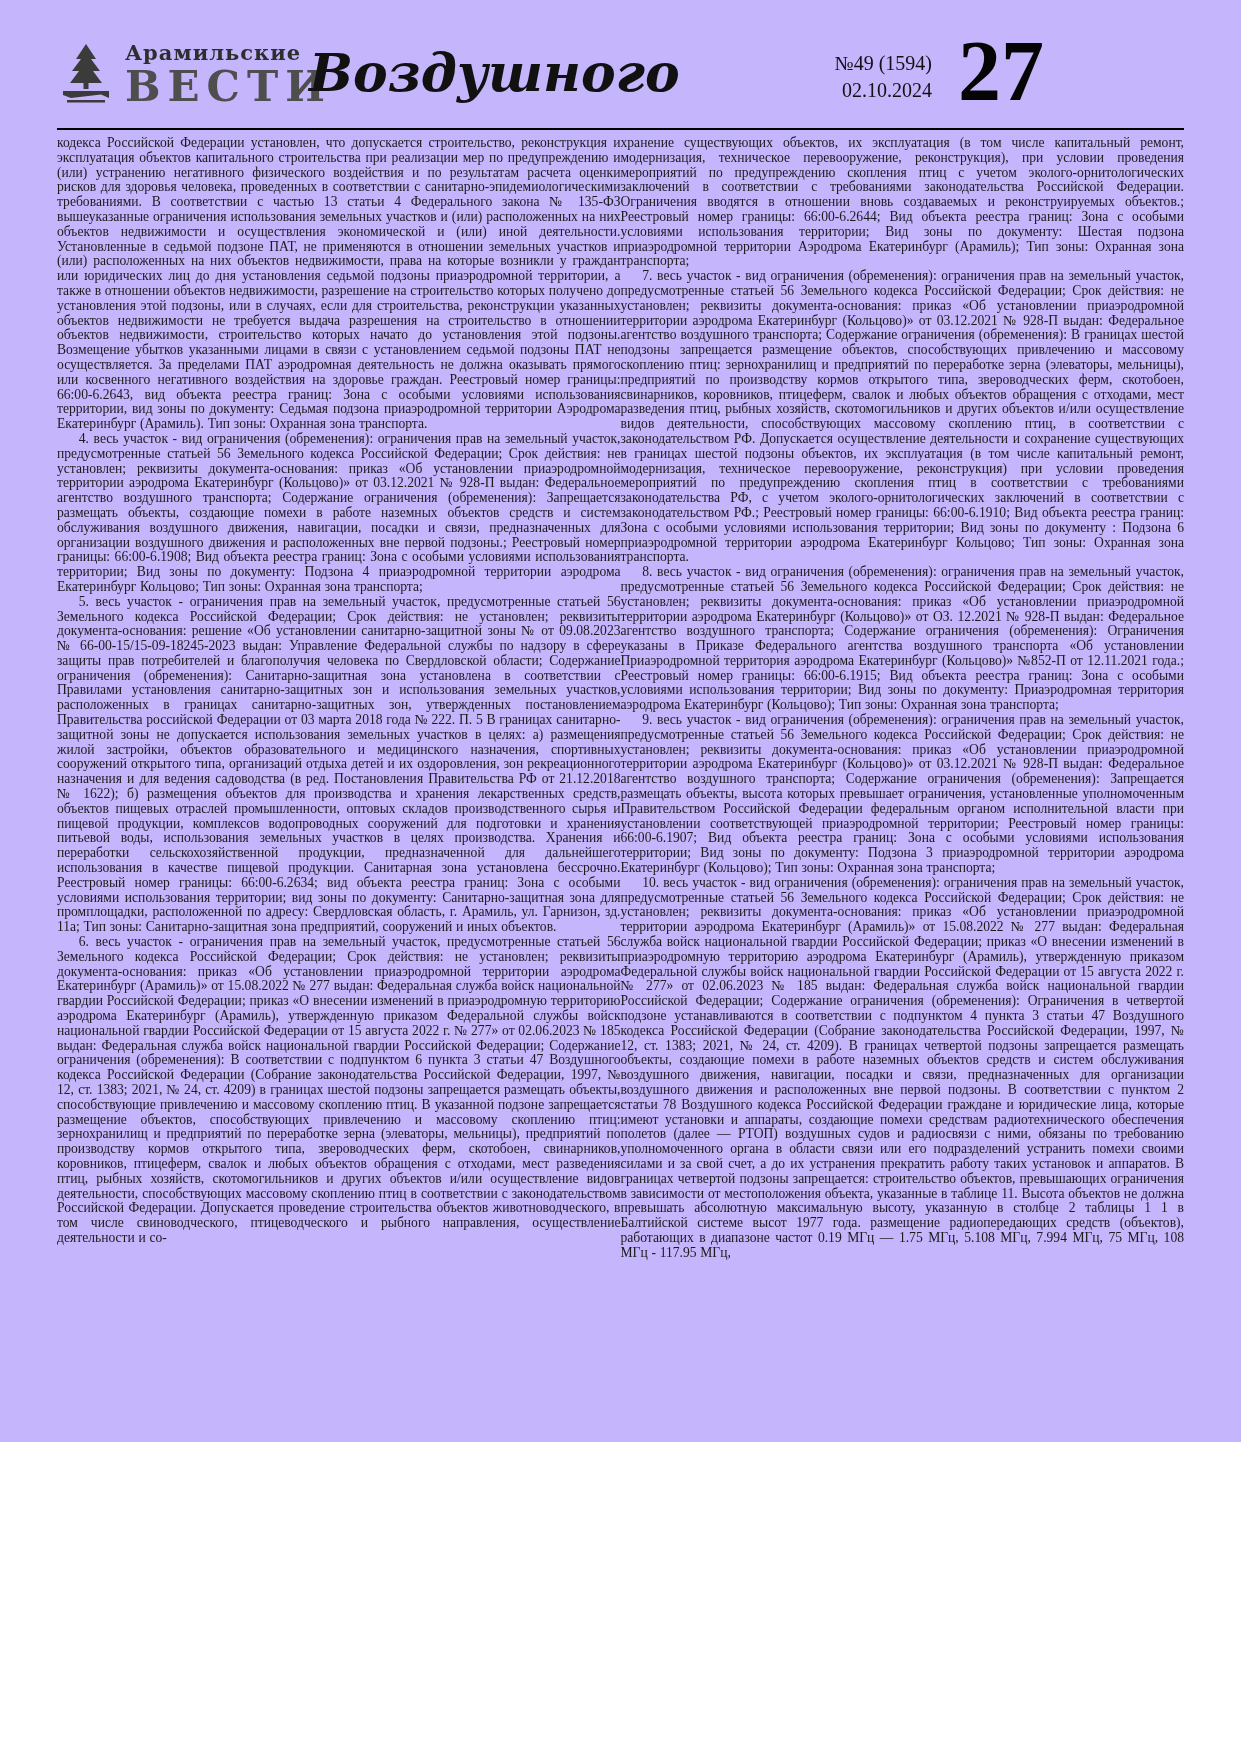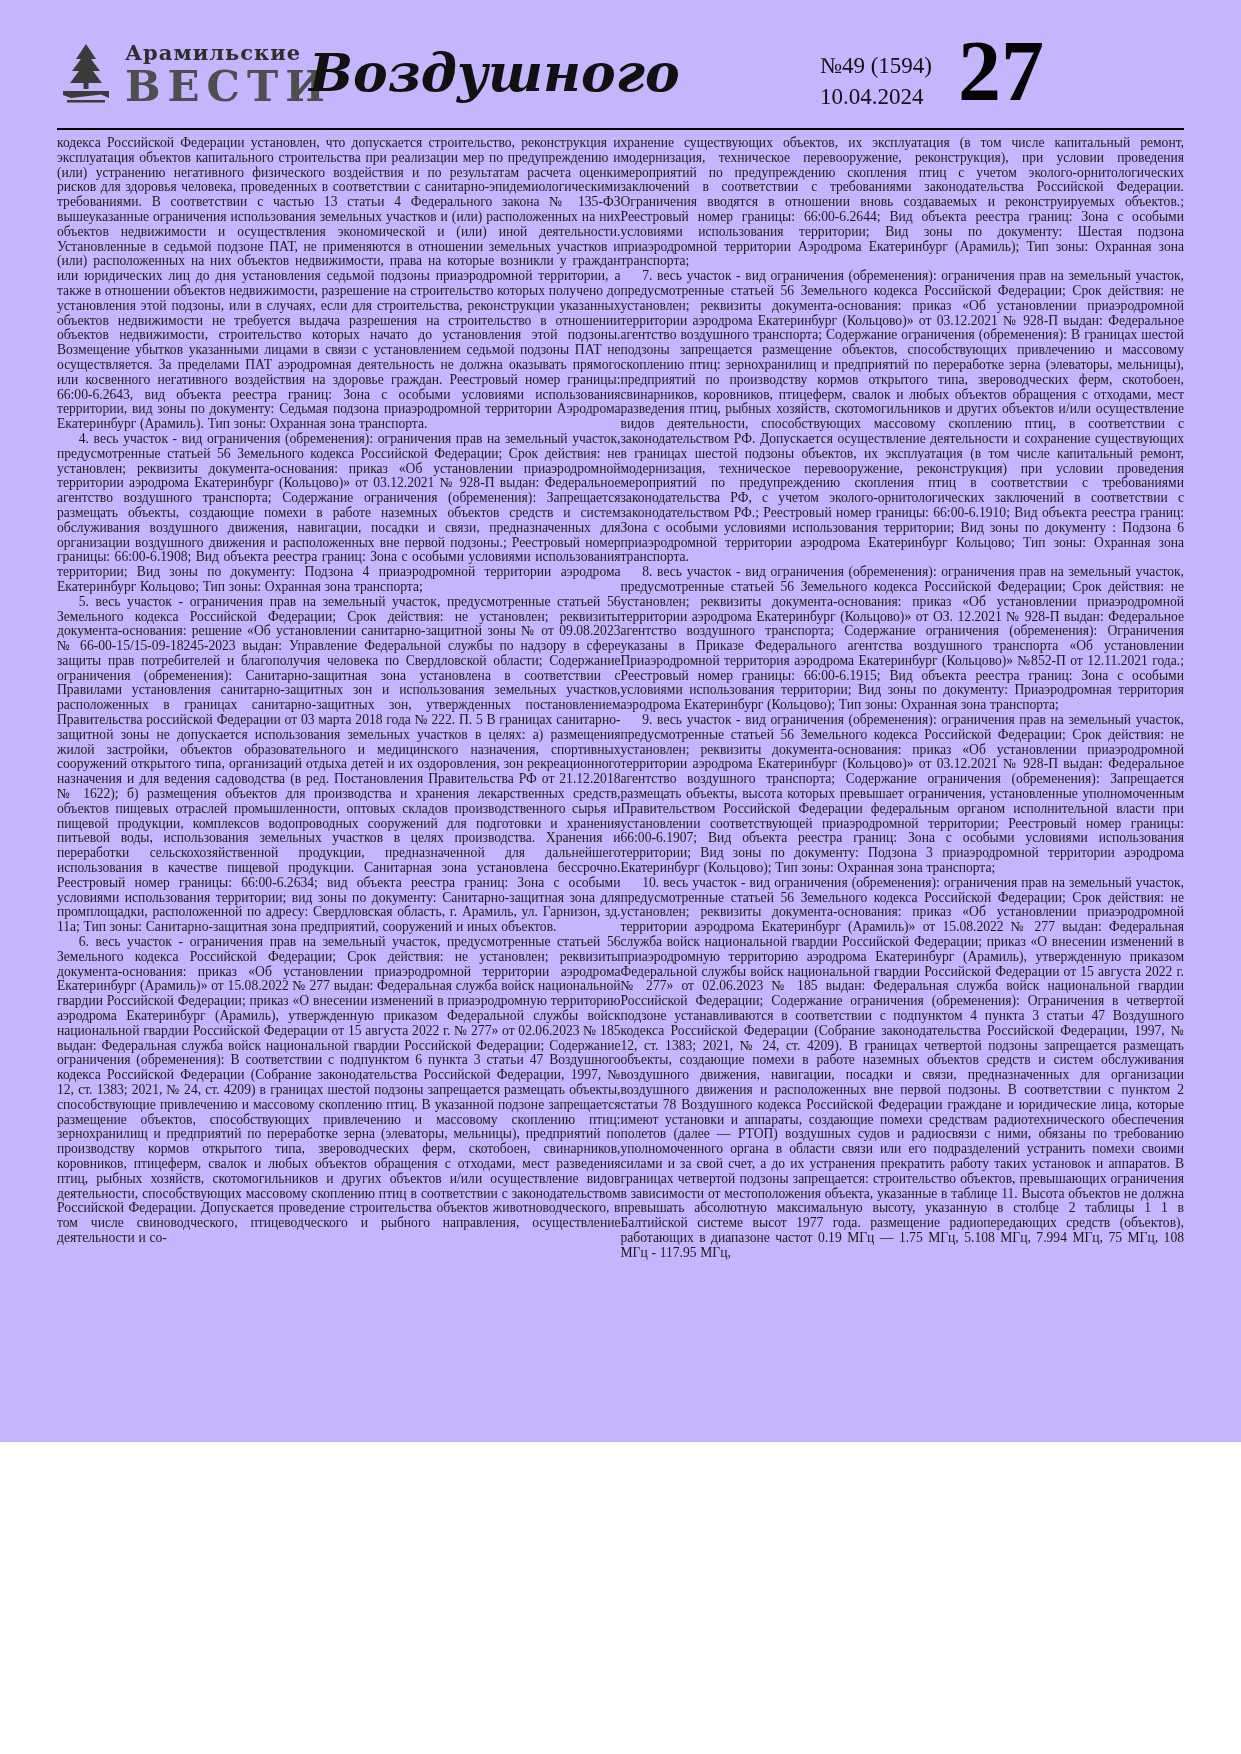--- a/index.html
+++ b/index.html
@@ -70,22 +70,23 @@
     font-weight: 600;
     font-size: 52px;
     line-height: 1.1;
     color: #111111;
     white-space: nowrap;
   }
   .issue-block {
     position: absolute;
     right: 252px;
     top: 10px;
+    text-align: right;
     font-family: "Liberation Serif", serif;
-    font-size: 23px;
+    font-size: 20px;
     line-height: 1.35;
     color: #111111;
     white-space: nowrap;
   }
   .page-number {
     position: absolute;
     right: 140px;
     top: -14px;
     font-family: "Liberation Serif", serif;
     font-weight: 700;
@@ -139,21 +140,21 @@
       <div class="brand-text">
         <div class="brand-top">Арамильские</div>
         <div class="brand-bottom">ВЕСТИ</div>
       </div>
     </div>
 
     <div class="section-title">Воздушного</div>
 
     <div class="issue-block">
       <div>№49 (1594)</div>
-      <div>10.04.2024</div>
+      <div>02.10.2024</div>
     </div>
 
     <div class="page-number">27</div>
 
   </header>
 
   <hr class="header-rule">
 
   <main class="content">
 

